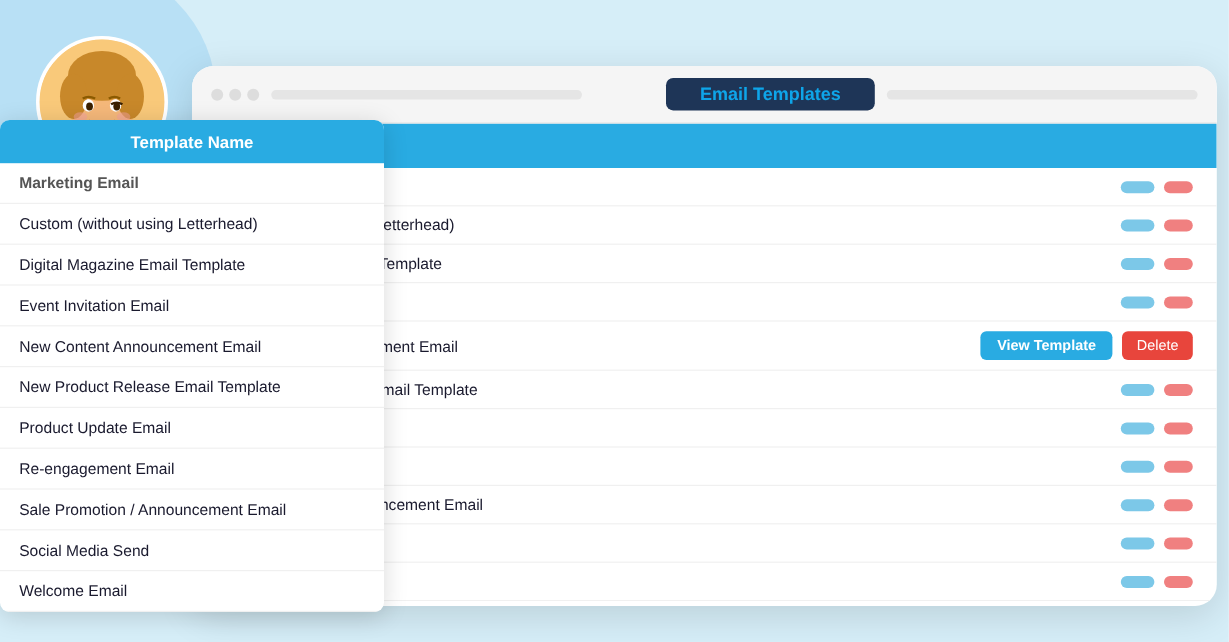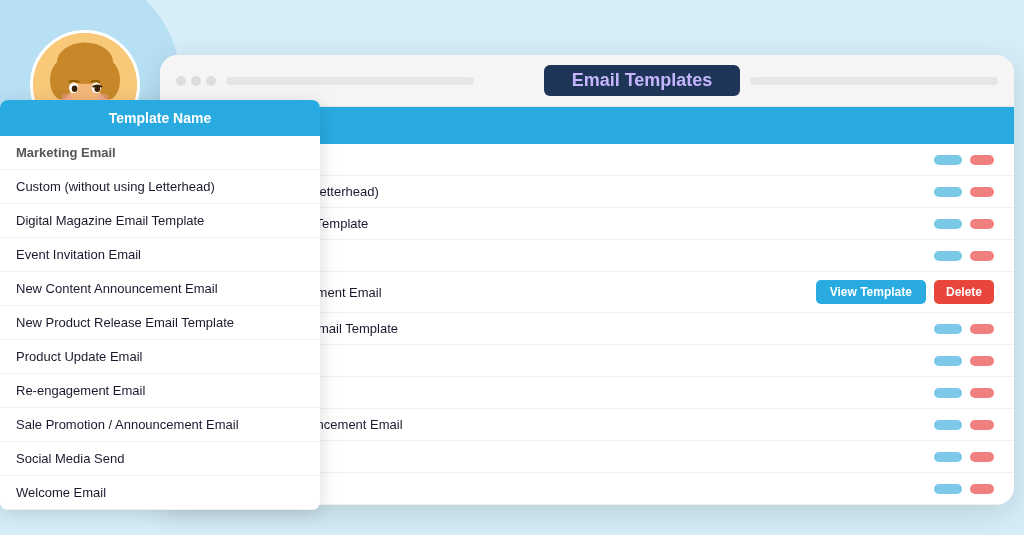--- a/index.html
+++ b/index.html
@@ -72,24 +72,24 @@
 
     .browser-dot {
       width: 10px;
       height: 10px;
       border-radius: 50%;
       background: #ddd;
     }
 
     .browser-tab {
       background: #1e3557;
-      color: #c4b5fd;
+      color: #0ea5e9;
       padding: 5px 28px;
       border-radius: 6px;
-      font-size: 18px;
+      font-size: 15px;
       font-weight: 600;
       margin-left: 60px;
     }
 
     .browser-spacer {
       flex: 1;
       height: 8px;
       background: #e5e5e5;
       border-radius: 4px;
     }
@@ -165,21 +165,21 @@
       border: none;
       padding: 5px 12px;
       border-radius: 5px;
       font-size: 12px;
       cursor: pointer;
       font-weight: 500;
     }
 
     .btn-delete.active {
       background: #e8453c;
-      font-weight: 700;
+      font-weight: 400;
     }
 
     
     .dropdown-overlay {
       position: absolute;
       top: 100px;
       left: 0;
       width: 320px;
       background: white;
       border-radius: 8px;

